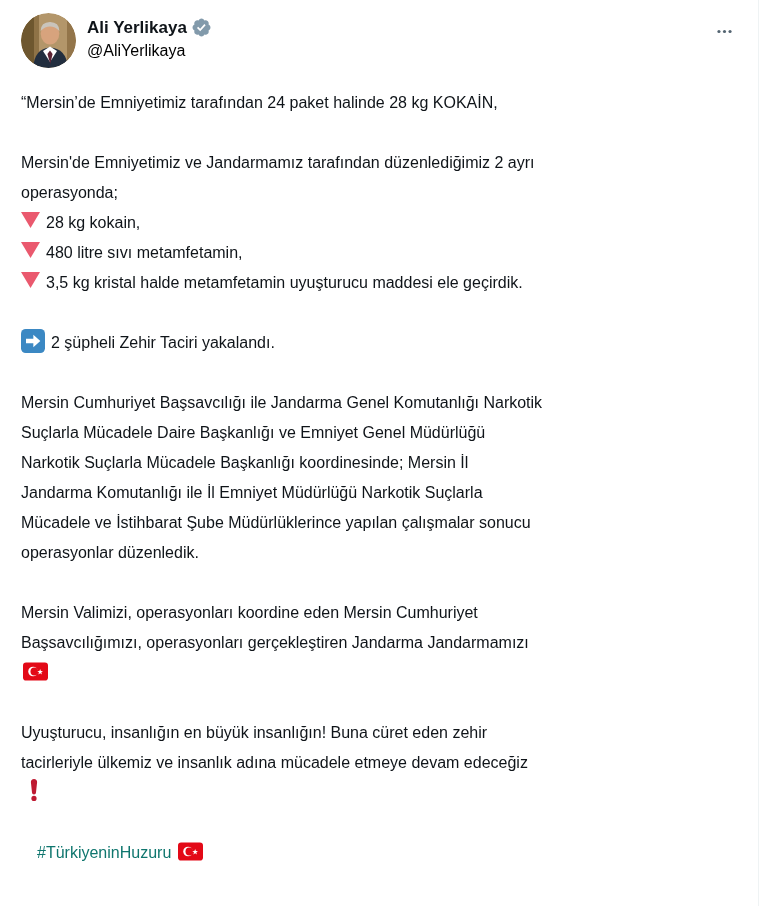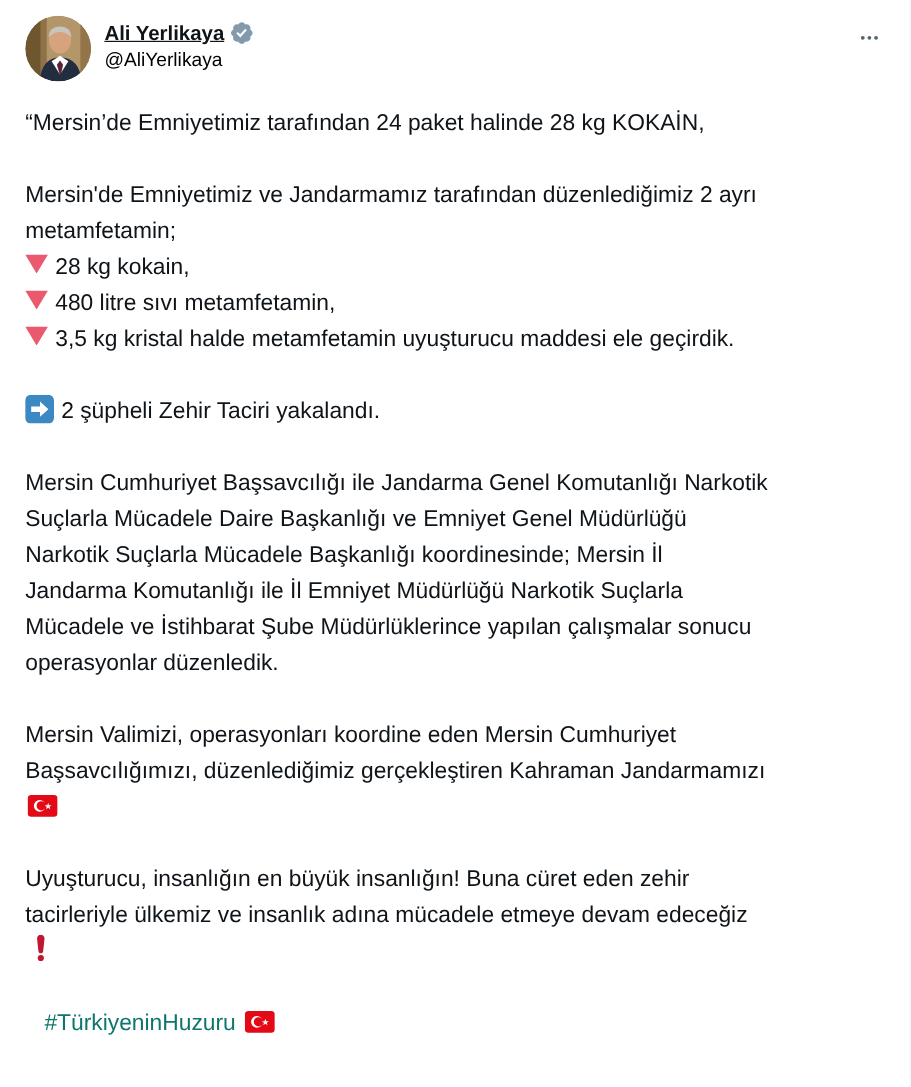--- a/index.html
+++ b/index.html
@@ -19,31 +19,31 @@
   .tweet-header { display: flex; align-items: flex-start; }
   .avatar {
     width: 55px; height: 55px; border-radius: 50%;
     overflow: hidden; flex: none; cursor: pointer;
   }
   .avatar svg { display: block; }
   .user-info { margin-left: 11px; padding-top: 4px; flex: 1; min-width: 0; }
   .name-row { display: flex; align-items: center; }
   .display-name {
     font-weight: 700; font-size: 17px; line-height: 21px;
-    color: #0f1419; cursor: pointer; text-decoration: underline;
+    color: #0f1419; cursor: pointer;
   }
   .badge { display: inline-flex; margin-left: 4px; }
   .badge svg { display: block; }
   .handle { color: #000000; font-size: 16px; line-height: 20px; margin-top: 3px; cursor: pointer; }
   .more-btn {
     margin-left: auto; margin-top: 7px;
     padding: 2px; cursor: pointer; border-radius: 50%;
     display: inline-flex;
   }
-  .tweet-body { margin-top: 20px; font-size: 19px; line-height: 30px; }
+  .tweet-body { margin-top: 20px; font-size: 16px; line-height: 30px; }
   .tweet-paragraph { margin: 30px 0 0 0; overflow-wrap: break-word; }
   .tweet-paragraph:first-child { margin-top: 0; }
   .tweet-link { color: #0f766e; text-decoration: none; cursor: pointer; margin-left: 16px; }
   .emoji { display: inline-block; line-height: 0; }
   .emoji svg { display: inline-block; }
   .emoji-red-triangle-down { vertical-align: 0px; margin-right: 6px; }
   .emoji-blue-arrow-right  { vertical-align: -5px; margin-right: 6px; }
   .emoji-turkish-flag      { vertical-align: -3px; margin-left: 2px; }
   .emoji-red-exclamation   { vertical-align: -3px; }
   br + .emoji-red-exclamation { margin-left: 9px; }
@@ -87,33 +87,33 @@
     <div class="more-btn">
       <svg width="19" height="19" viewBox="0 0 24 24" fill="#536471">
         <circle cx="5" cy="12" r="2"></circle>
           <circle cx="12" cy="12" r="2"></circle>
           <circle cx="19" cy="12" r="2"></circle>
       </svg>
     </div>
   </div>
   <div class="tweet-body" id="tweet-body">
       <p class="tweet-paragraph"><span>“Mersin’de Emniyetimiz tarafından 24 paket halinde 28 kg KOKAİN,</span><br></p>
-      <p class="tweet-paragraph"><span>Mersin'de Emniyetimiz ve Jandarmamız tarafından düzenlediğimiz 2 ayrı</span><br><span>metamfetamin;</span><br><span class="emoji emoji-red-triangle-down"><svg width="19" height="16" viewBox="0 0 19 16">
+      <p class="tweet-paragraph"><span>Mersin'de Emniyetimiz ve Jandarmamız tarafından düzenlediğimiz 2 ayrı</span><br><span>operasyonda;</span><br><span class="emoji emoji-red-triangle-down"><svg width="19" height="16" viewBox="0 0 19 16">
             <path d="M0 0h19L9.5 16Z" fill="#ea596e"></path>
           </svg></span><span>28 kg kokain,</span><br><span class="emoji emoji-red-triangle-down"><svg width="19" height="16" viewBox="0 0 19 16">
             <path d="M0 0h19L9.5 16Z" fill="#ea596e"></path>
           </svg></span><span>480 litre sıvı metamfetamin,</span><br><span class="emoji emoji-red-triangle-down"><svg width="19" height="16" viewBox="0 0 19 16">
             <path d="M0 0h19L9.5 16Z" fill="#ea596e"></path>
           </svg></span><span>3,5 kg kristal halde metamfetamin uyuşturucu maddesi ele geçirdik.</span></p>
       <p class="tweet-paragraph"><span class="emoji emoji-blue-arrow-right"><svg width="24" height="24" viewBox="0 0 36 36">
             <rect width="36" height="36" rx="7" fill="#3b88c3"></rect>
             <path d="M18.5 8.5 29 18 18.5 27.5v-6H7.5v-7h11z" fill="#fff"></path>
           </svg></span><span>2 şüpheli Zehir Taciri yakalandı.</span></p>
       <p class="tweet-paragraph"><span>Mersin Cumhuriyet Başsavcılığı ile Jandarma Genel Komutanlığı Narkotik</span><br><span>Suçlarla Mücadele Daire Başkanlığı ve Emniyet Genel Müdürlüğü</span><br><span>Narkotik Suçlarla Mücadele Başkanlığı koordinesinde; Mersin İl</span><br><span>Jandarma Komutanlığı ile İl Emniyet Müdürlüğü Narkotik Suçlarla</span><br><span>Mücadele ve İstihbarat Şube Müdürlüklerince yapılan çalışmalar sonucu</span><br><span>operasyonlar düzenledik.</span></p>
-      <p class="tweet-paragraph"><span>Mersin Valimizi, operasyonları koordine eden Mersin Cumhuriyet</span><br><span>Başsavcılığımızı, düzenlediğimiz gerçekleştiren Kahraman Jandarmamızı</span><br><span class="emoji emoji-turkish-flag"><svg width="25" height="19" viewBox="0 0 36 26">
+      <p class="tweet-paragraph"><span>Mersin Valimizi, operasyonları koordine eden Mersin Cumhuriyet</span><br><span>Başsavcılığımızı, operasyonları gerçekleştiren Jandarma Jandarmamızı</span><br><span class="emoji emoji-turkish-flag"><svg width="25" height="19" viewBox="0 0 36 26">
             <rect width="36" height="26" rx="4.5" fill="#e30917"></rect>
             <circle cx="14.5" cy="13" r="7" fill="#fff"></circle>
             <circle cx="16.4" cy="13" r="5.6" fill="#e30917"></circle>
             <polygon points="24.7,9.4 25.75,12.3 28.8,12.4 26.4,14.25 27.25,17.2 24.7,15.45 22.15,17.2 23,14.25 20.6,12.4 23.65,12.3" fill="#fff"></polygon>
           </svg></span></p>
       <p class="tweet-paragraph"><span>Uyuşturucu, insanlığın en büyük insanlığın! Buna cüret eden zehir</span><br><span>tacirleriyle ülkemiz ve insanlık adına mücadele etmeye devam edeceğiz</span><br><span class="emoji emoji-red-exclamation"><svg width="8" height="22" viewBox="0 0 8 22">
             <path d="M4 0c1.9 0 3.3 1.5 3.1 3.3L6 13.4c-.1 1.2-.9 2-2 2s-1.9-.8-2-2L.9 3.3C.7 1.5 2.1 0 4 0Z" fill="#be1931"></path>
             <circle cx="4" cy="19.4" r="2.6" fill="#be1931"></circle>
           </svg></span></p>
       <p class="tweet-paragraph"><a class="tweet-link">#TürkiyeninHuzuru</a><span> </span><span class="emoji emoji-turkish-flag"><svg width="25" height="19" viewBox="0 0 36 26">

